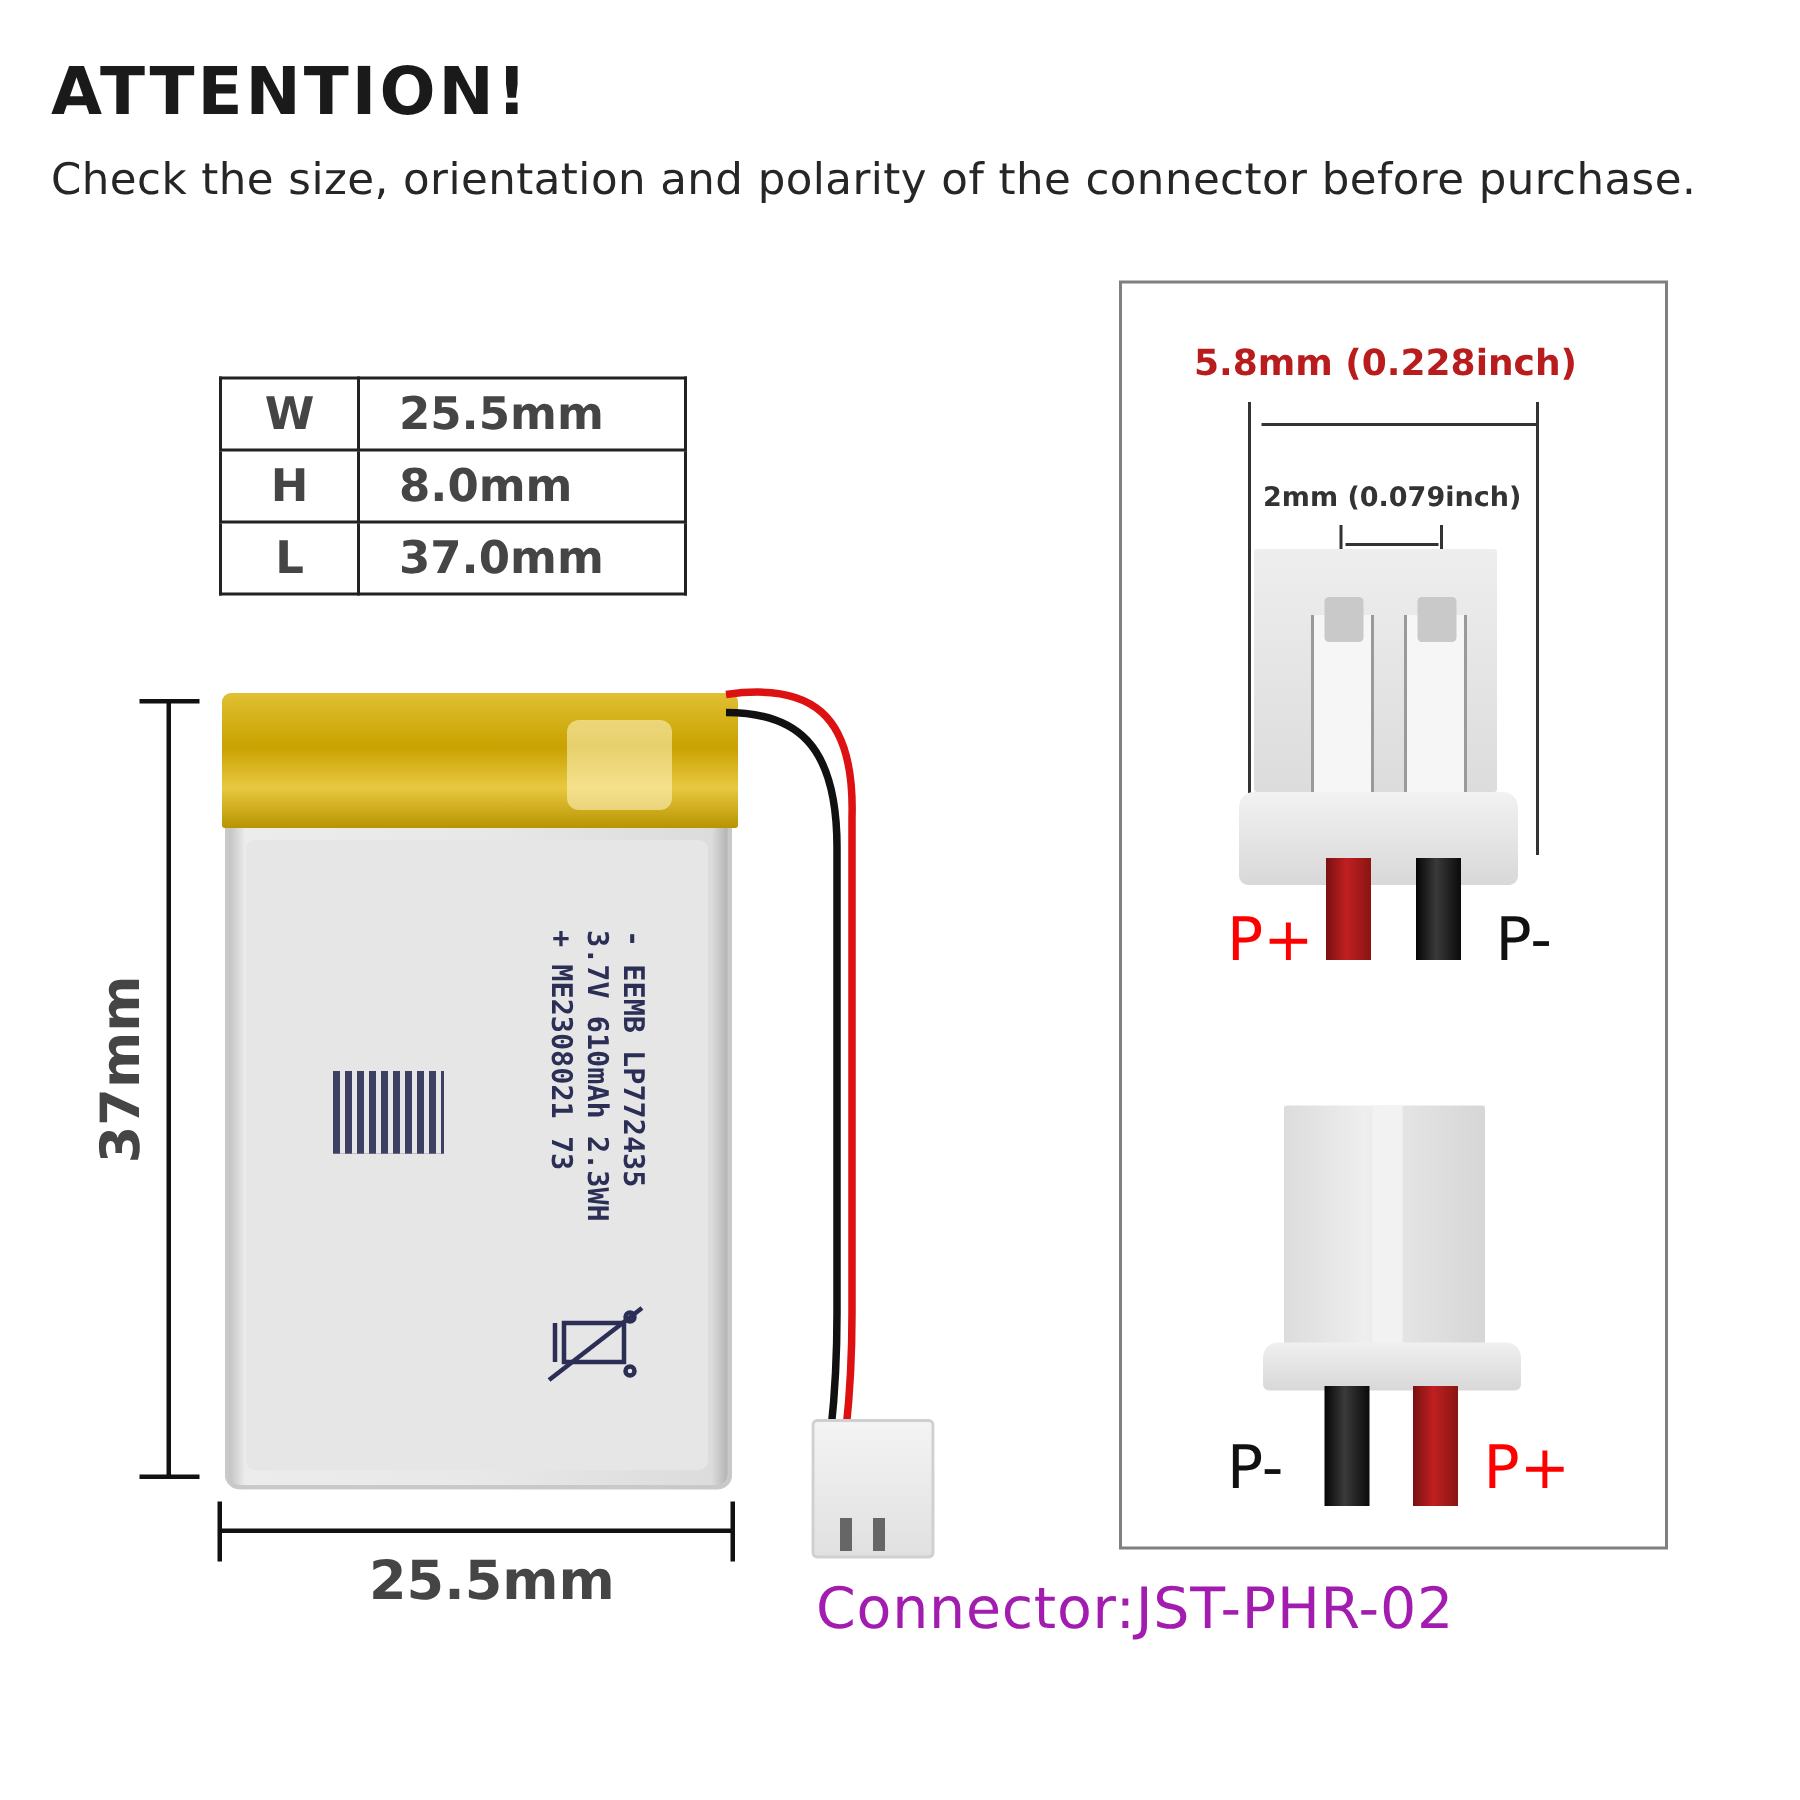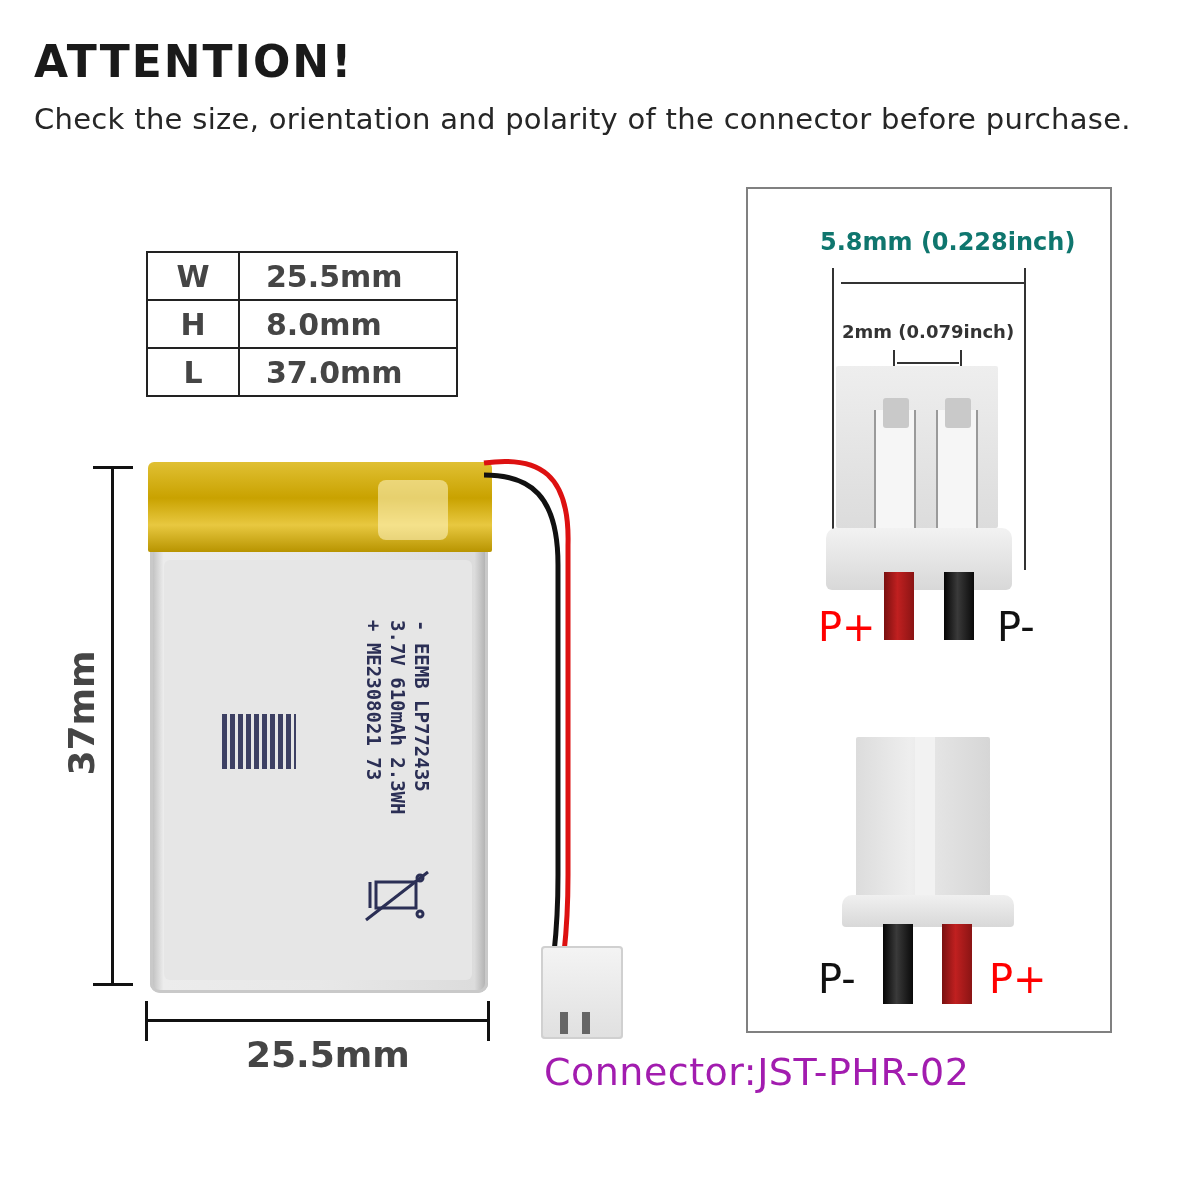--- a/index.html
+++ b/index.html
@@ -28,21 +28,21 @@
   .label-text .rot { position:absolute; left:0; top:0; transform-origin:left top; transform:rotate(90deg) translate(0,-78px); width:310px; font-family:"DejaVu Sans Mono", monospace; color:#2b2f55; font-size:19px; line-height:24px; font-weight:bold; white-space:nowrap; }
 
   
   .mini-conn { left:541px; top:946px; width:82px; height:93px; background:linear-gradient(180deg,#f4f4f4,#e0e0e0); border-radius:4px; box-shadow:inset 0 0 0 2px #d0d0d0; }
   .mini-pin { width:8px; height:22px; background:#666; top:1012px; }
 
   .conn-caption { left:544px; top:1050px; font-size:38px; color:#a21caf; letter-spacing:0.5px; white-space:nowrap; }
 
   
   .panel { left:746px; top:187px; width:366px; height:846px; border:2px solid #808080; box-sizing:border-box; }
-  .dim-big { left:820px; top:228px; font-size:24px; font-weight:bold; color:#0f766e; white-space:nowrap; }
+  .dim-big { left:796px; top:228px; font-size:24px; font-weight:bold; color:#b91c1c; white-space:nowrap; }
   .dim-small { left:842px; top:321px; font-size:18px; font-weight:bold; color:#333; white-space:nowrap; }
   .thin { background:#333; }
 
   .conn-top { left:836px; top:366px; width:162px; height:162px; background:linear-gradient(180deg,#eeeeee,#dcdcdc); border-radius:2px; }
   .conn-top-base { left:826px; top:528px; width:186px; height:62px; background:linear-gradient(180deg,#f2f2f2,#d8d8d8); border-radius:10px 10px 6px 6px; }
   .slot { width:42px; height:120px; top:410px; background:#f6f6f6; box-shadow:inset 2px 0 0 #9a9a9a, inset -2px 0 0 #9a9a9a; }
   .pin-cap { width:26px; height:30px; top:398px; background:#c9c9c9; border-radius:3px; }
   .wire { width:30px; }
   .w-red { background:linear-gradient(90deg,#7a1010,#c02020 45%,#8a1414); }
   .w-blk { background:linear-gradient(90deg,#050505,#3a3a3a 45%,#0a0a0a); }

